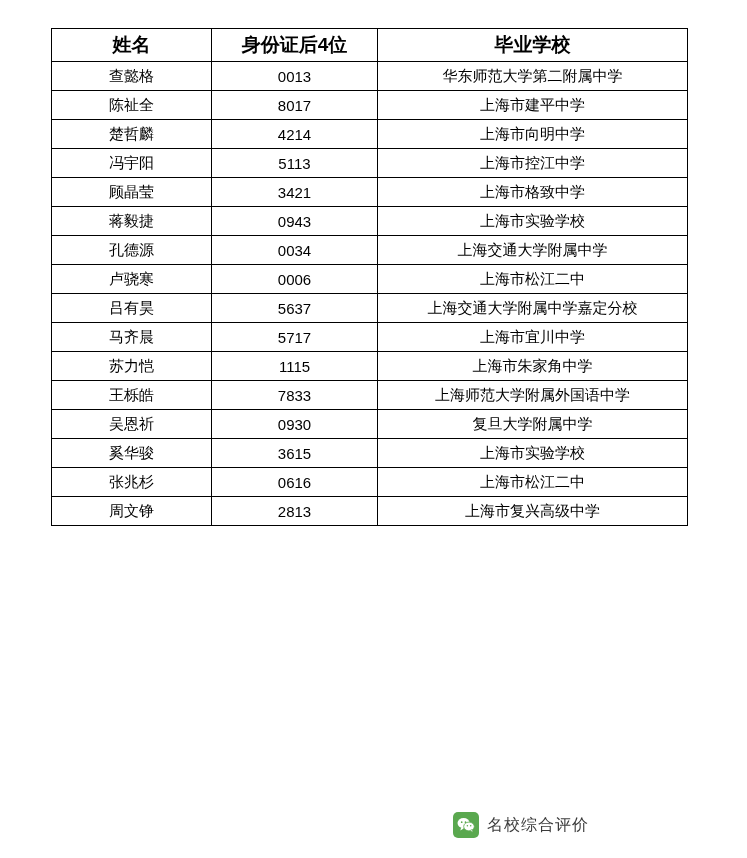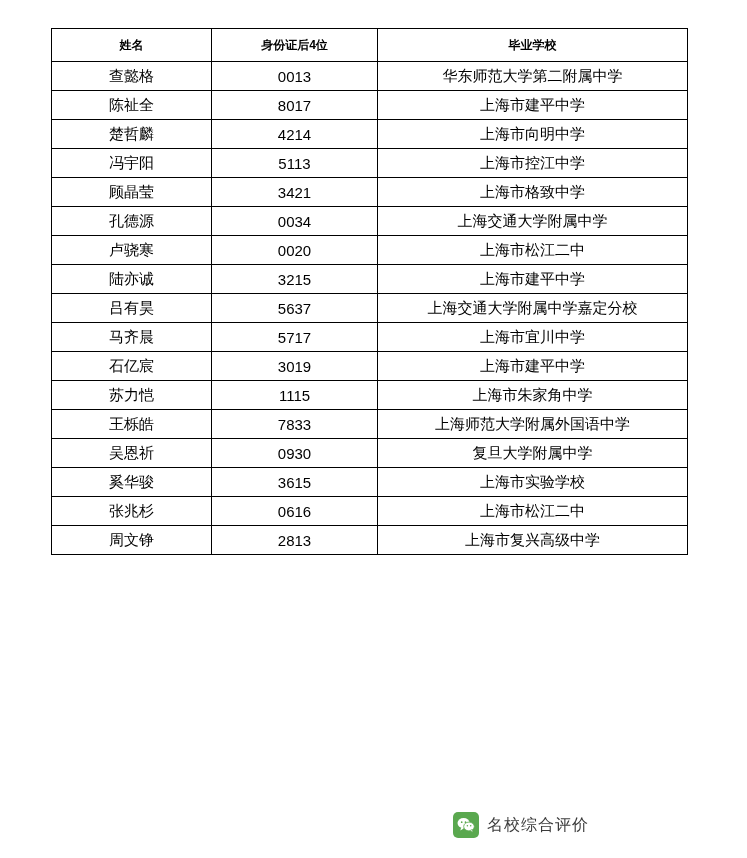--- a/index.html
+++ b/index.html
@@ -37,21 +37,21 @@
     height: 28px;
     text-align: center;
     vertical-align: middle;
     font-size: 15px;
     color: #000000;
     font-family: "Liberation Sans", sans-serif;
     padding: 0;
   }
   table.roster thead th {
     font-weight: bold;
-    font-size: 12px;
+    font-size: 19px;
     height: 32px;
   }
   table.roster tbody td {
     font-weight: normal;
   }
   col.c-name { width: 160px; }
   col.c-id { width: 166px; }
   col.c-school { width: 310px; }
 
   .footer {
@@ -126,48 +126,43 @@
           <td>冯宇阳</td>
           <td>5113</td>
           <td>上海市控江中学</td>
         </tr>
         <tr>
           <td>顾晶莹</td>
           <td>3421</td>
           <td>上海市格致中学</td>
         </tr>
         <tr>
+          <td>蒋毅捷</td>
+          <td>0943</td>
+          <td>上海市实验学校</td>
+        </tr>
+        <tr>
           <td>孔德源</td>
           <td>0034</td>
           <td>上海交通大学附属中学</td>
         </tr>
         <tr>
           <td>卢骁寒</td>
-          <td>0020</td>
+          <td>0006</td>
           <td>上海市松江二中</td>
-        </tr>
-        <tr>
-          <td>陆亦诚</td>
-          <td>3215</td>
-          <td>上海市建平中学</td>
         </tr>
         <tr>
           <td>吕有昊</td>
           <td>5637</td>
           <td>上海交通大学附属中学嘉定分校</td>
         </tr>
         <tr>
           <td>马齐晨</td>
           <td>5717</td>
           <td>上海市宜川中学</td>
-        </tr>
-        <tr>
-          <td>石亿宸</td>
-          <td>3019</td>
-          <td>上海市建平中学</td>
         </tr>
         <tr>
           <td>苏力恺</td>
           <td>1115</td>
           <td>上海市朱家角中学</td>
         </tr>
         <tr>
           <td>王栎皓</td>
           <td>7833</td>
           <td>上海师范大学附属外国语中学</td>

